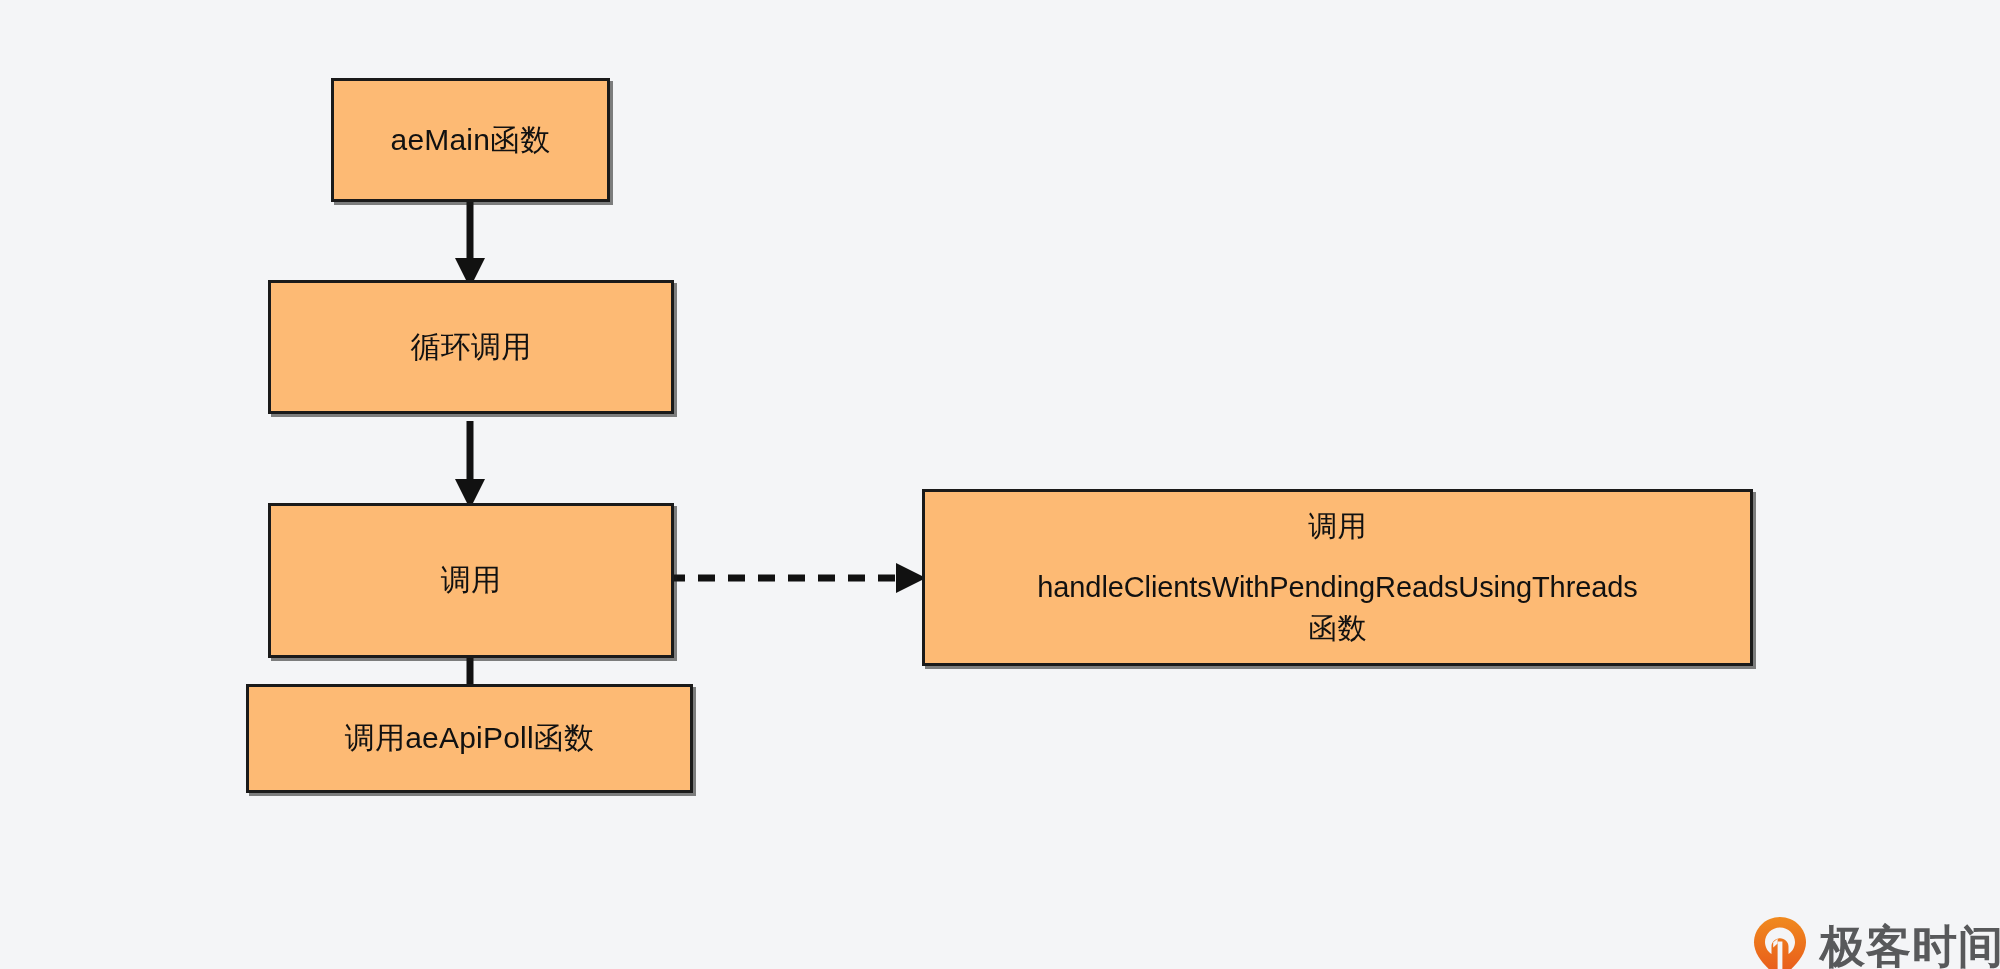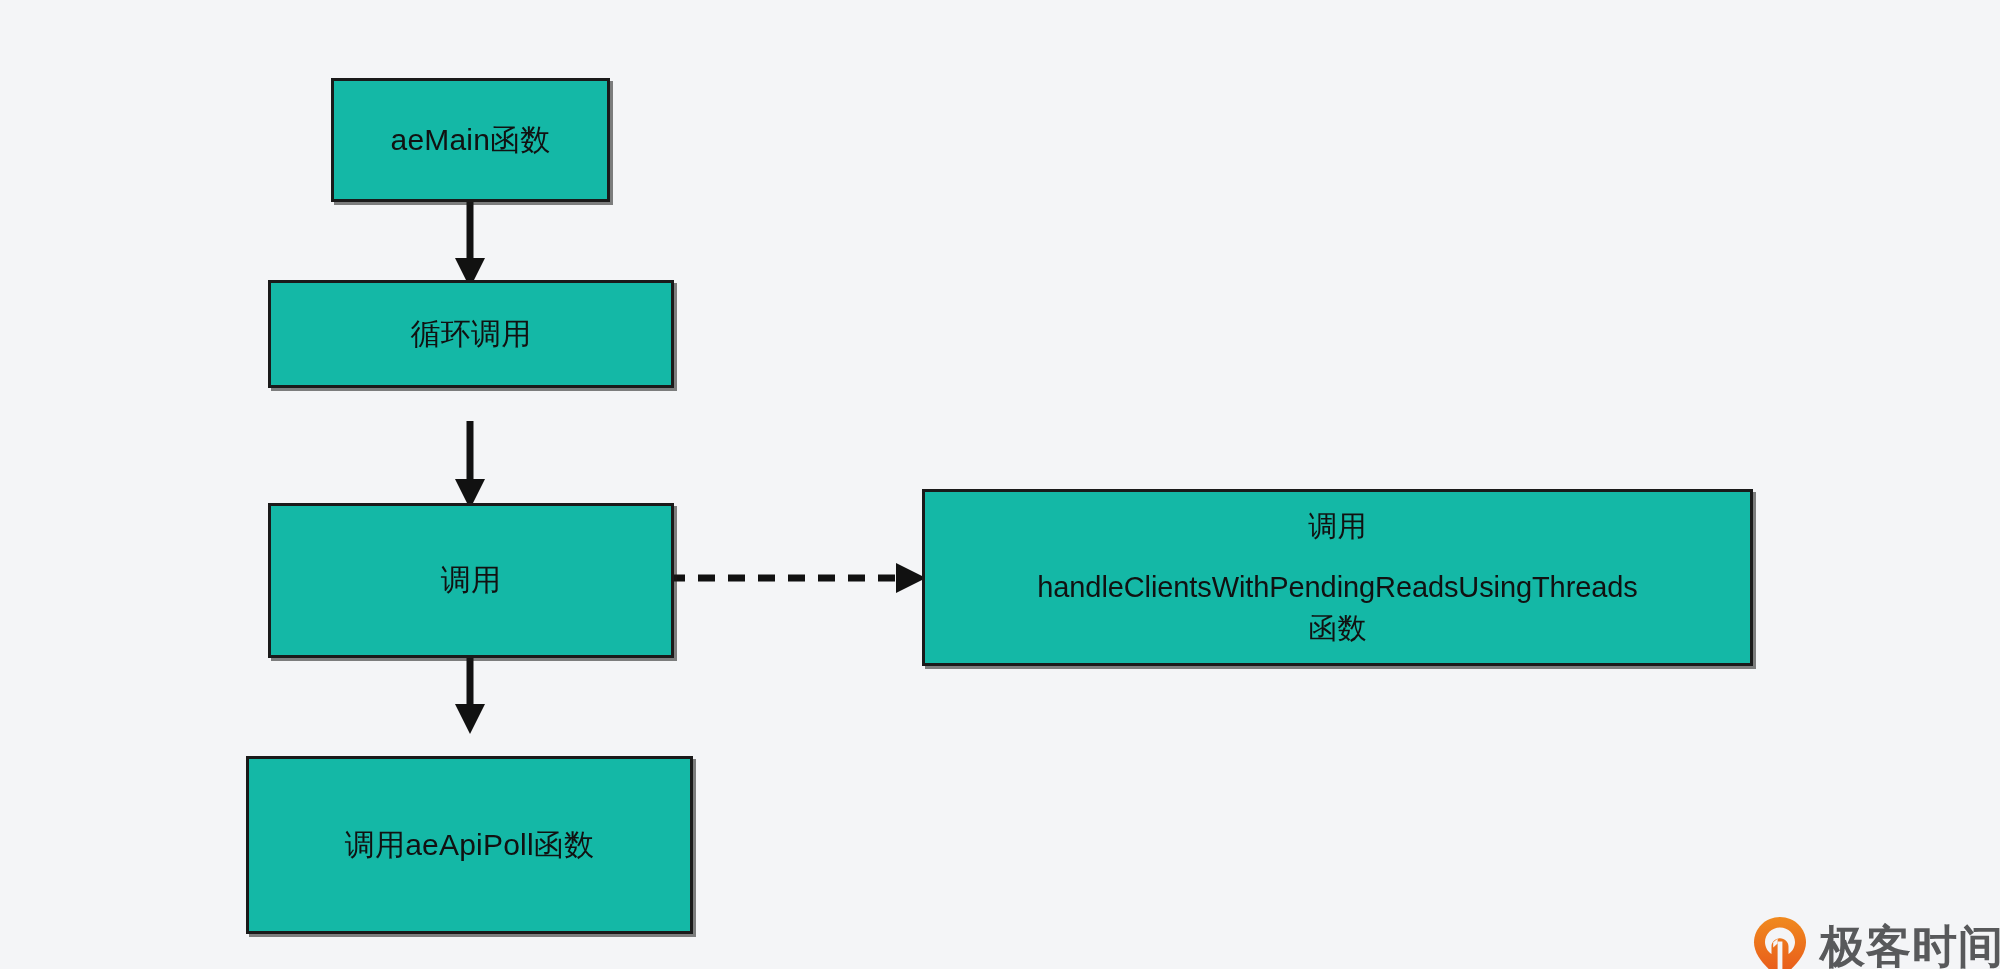--- a/index.html
+++ b/index.html
@@ -17,43 +17,43 @@
   #canvas {
     position: relative;
     width: 2000px;
     height: 969px;
     background: #f4f5f7;
   }
   
   .node {
     position: absolute;
     box-sizing: border-box;
-    background: #14b8a6;
+    background: #fdba74;
     border: 3px solid #1a1a1a;
     box-shadow: 3px 3px 0 0 rgba(25,25,25,0.55);
     display: flex;
     flex-direction: column;
     align-items: center;
     justify-content: center;
     text-align: center;
     color: #111111;
     font-size: 30px;
     line-height: 1.42;
     letter-spacing: 0.2px;
     padding: 4px 10px;
     z-index: 2;
   }
   .node .line {
     display: block;
     white-space: nowrap;
   }
   #node-aemain      { left: 331px; top: 78px;  width: 279px; height: 124px; }
-  #node-processevents { left: 268px; top: 280px; width: 406px; height: 108px; }
+  #node-processevents { left: 268px; top: 280px; width: 406px; height: 134px; }
   #node-beforesleep { left: 268px; top: 503px; width: 406px; height: 155px; }
-  #node-aeapipoll   { left: 246px; top: 756px; width: 447px; height: 178px; }
+  #node-aeapipoll   { left: 246px; top: 684px; width: 447px; height: 109px; }
   #node-handleclients { left: 922px; top: 489px; width: 831px; height: 177px; font-size: 29px; }
   #node-handleclients .line.code { letter-spacing: -0.1px; margin-top: 20px; }
 
   
   .connector {
     position: absolute;
     z-index: 1;
     overflow: visible;
   }
   #arrow-1 { left: 420px; top: 196px; width: 100px; height: 92px; }

